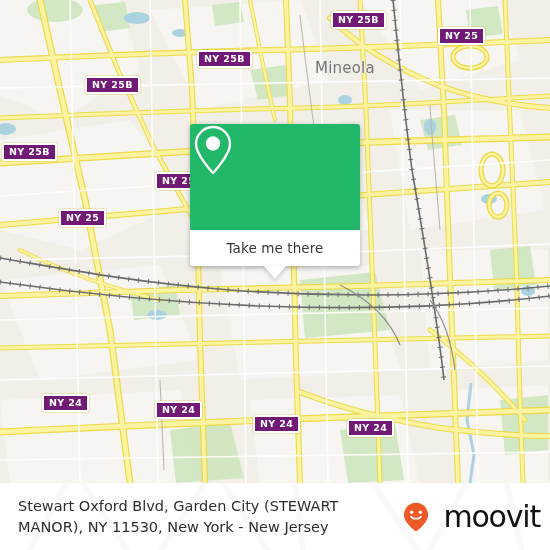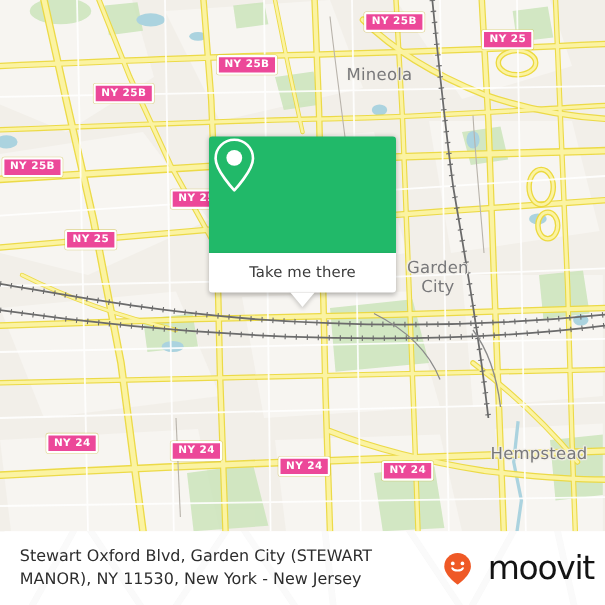--- a/index.html
+++ b/index.html
@@ -28,21 +28,21 @@
        1px 0 1px #f2efe9, -1px 0 1px #f2efe9,
        0 1px 1px #f2efe9, 0 -1px 1px #f2efe9,
        1px 1px 1px #f2efe9, -1px -1px 1px #f2efe9;
     white-space:pre-line;
     pointer-events:none;
   }
 
   
   .shield{
     position:absolute;
-    background:#ec4899;
+    background:#701a75;
     border:2px solid #ffffff;
     border-radius:2px;
     color:#ffffff;
     font-family:"DejaVu Sans", sans-serif;
     font-size:9.5px;
     font-weight:bold;
     letter-spacing:.4px;
     padding:1px 5px 2px 5px;
     line-height:11px;
     box-shadow:0 0 0 .5px rgba(190,170,20,.45);
@@ -271,23 +271,20 @@
         </g>
 
         <g stroke="#8b8b8b" fill="none" stroke-width="1.2">
           <path d="M340 285 C370 300 390 320 400 345"></path>
           <path d="M430 300 C445 320 452 345 455 370"></path>
         </g>
       </g>
     </svg>
 
     <div class="place-label" style="left:310px;top:60px;width:70px;">Mineola</div>
-    <div class="place-label" style="left:368px;top:235px;width:60px;">Garden
-City</div>
-    <div class="place-label" style="left:442px;top:404px;width:96px;">Hempstead</div>
 
     <div class="shield" style="left:331px;top:11px;">NY 25B</div>
     <div class="shield" style="left:438px;top:27px;">NY 25</div>
     <div class="shield" style="left:197px;top:50px;">NY 25B</div>
     <div class="shield" style="left:85px;top:76px;">NY 25B</div>
     <div class="shield" style="left:2px;top:143px;">NY 25B</div>
     <div class="shield" style="left:155px;top:172px;">NY 25</div>
     <div class="shield" style="left:59px;top:209px;">NY 25</div>
     <div class="shield" style="left:42px;top:394px;">NY 24</div>
     <div class="shield" style="left:155px;top:401px;">NY 24</div>

